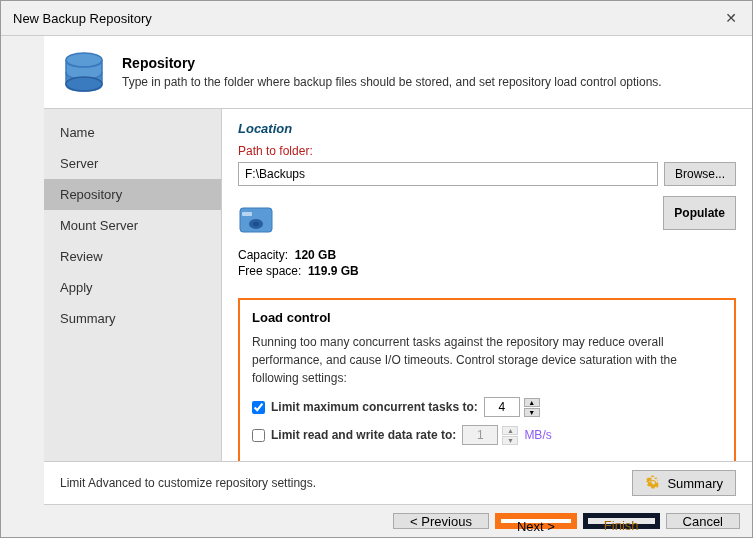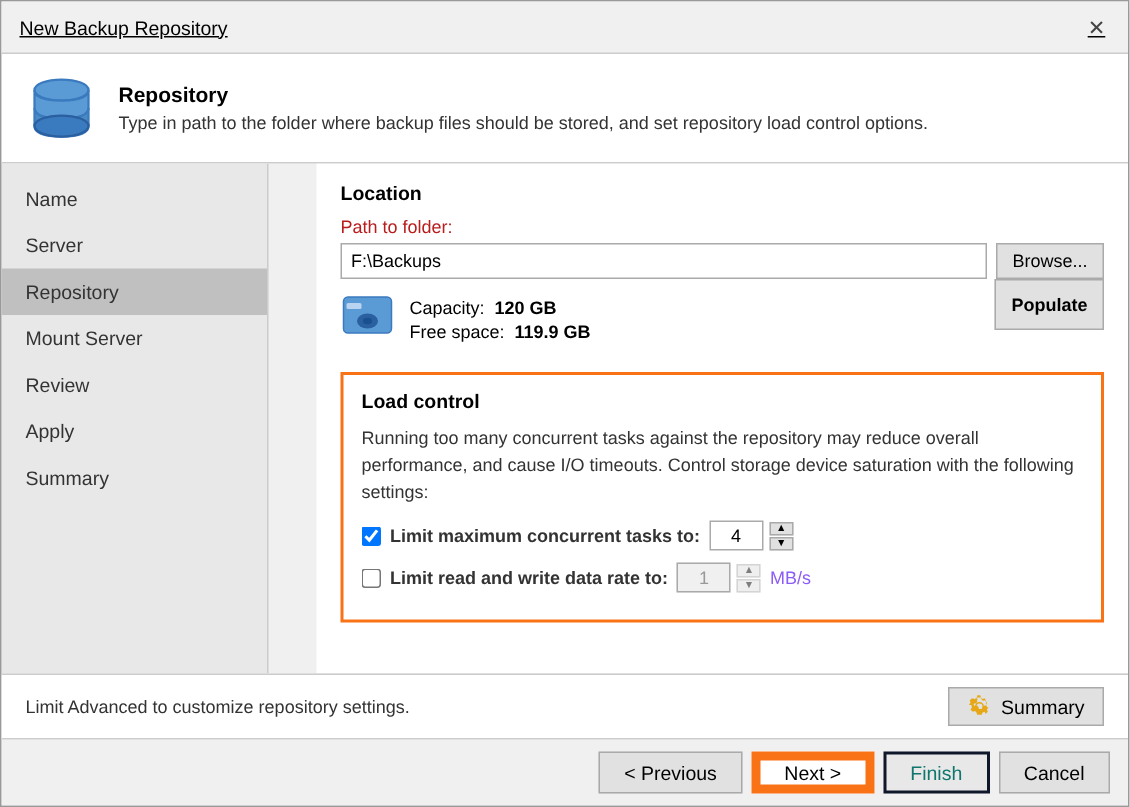--- a/index.html
+++ b/index.html
@@ -21,41 +21,39 @@
       display: flex;
       flex-direction: column;
     }
     .title-bar {
       background: #f0f0f0;
       border-bottom: 1px solid #ccc;
       padding: 8px 12px;
       display: flex;
       align-items: center;
       justify-content: space-between;
-      text-decoration: underline;
     }
     .title-bar-text {
       font-size: 13px;
       color: #000;
     }
     .close-btn {
       width: 18px;
       height: 18px;
       cursor: pointer;
       display: flex;
       align-items: center;
       justify-content: center;
       font-size: 14px;
       color: #444;
     }
     .dialog-body {
       display: flex;
       flex: 1;
       overflow: hidden;
-      gap: 32px;
     }
     
     .header-area {
       padding: 12px 16px;
       background: #fff;
       display: flex;
       align-items: center;
       gap: 14px;
       border-bottom: 1px solid #ccc;
     }
@@ -94,32 +92,33 @@
     .main-content {
       flex: 1;
       padding: 12px 16px;
       background: #fff;
       overflow-y: auto;
     }
     .section-title {
       font-size: 13px;
       font-weight: bold;
       margin-bottom: 8px;
-      color: #000000;
+      color: #0c4a6e;
+      font-style: italic;
     }
     .field-label {
       font-size: 12px;
       margin-bottom: 4px;
       color: #b91c1c;
     }
     .path-row {
       display: flex;
       align-items: center;
       gap: 6px;
-      margin-bottom: 0;
+      margin-bottom: 10px;
     }
     .path-input {
       flex: 1;
       height: 24px;
       border: 1px solid #aaa;
       padding: 2px 6px;
       font-size: 12px;
       background: #fff;
     }
     .btn {
@@ -130,24 +129,25 @@
       border: 1px solid #aaa;
       cursor: pointer;
       white-space: nowrap;
     }
     .populate-btn {
       height: 34px;
       font-weight: bold;
     }
     .disk-info {
       display: flex;
-      align-items: flex-end;
+      align-items: flex-start;
       gap: 10px;
       margin-bottom: 14px;
       padding: 6px 0;
+      flex-direction: column;
     }
     .disk-icon {
       width: 36px;
       height: 36px;
       flex-shrink: 0;
     }
     .disk-details {
       display: flex;
       flex-direction: column;
       gap: 2px;
@@ -256,43 +256,44 @@
       height: 16px;
     }
     .nav-buttons {
       display: flex;
       justify-content: flex-end;
       align-items: center;
       gap: 6px;
       padding: 8px 12px;
     }
     .nav-btn {
-      height: 28px;
+      height: 16px;
       padding: 0 16px;
       font-size: 13px;
       background: #e1e1e1;
       border: 1px solid #aaa;
       cursor: pointer;
     }
     .nav-btn.primary {
       background: #fff;
       border: 6px solid #f97316;
       color: #000;
     }
     .nav-btn.disabled {
       background: #e8e8e8;
-      color: #0f766e;
-      border: 2px solid #0f172a;
+      color: #a16207;
+      border: 5px solid #0f172a;
       cursor: default;
     }
     .content-wrapper {
       display: flex;
       flex-direction: column;
       flex: 1;
       overflow: hidden;
+      padding-left: 43px;
     }
   </style>
 </head>
 <body>
 
 <div class="dialog">
 
   <div class="title-bar">
     <span class="title-bar-text">New Backup Repository</span>
     <div class="close-btn">✕</div>

